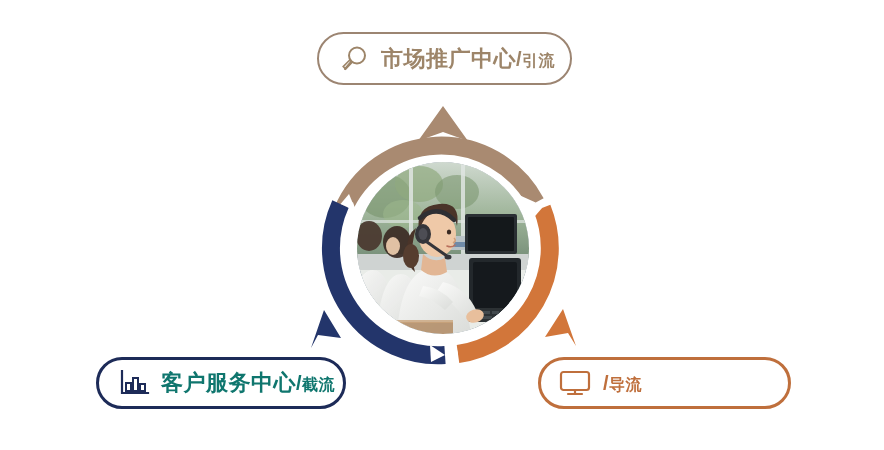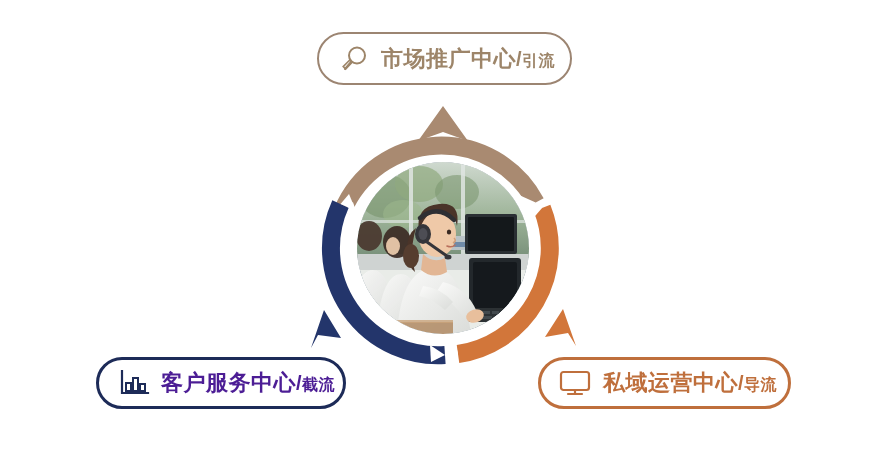--- a/index.html
+++ b/index.html
@@ -44,21 +44,21 @@
     padding-left:21px;
   }
   #pill-top .txt{color:#9d8569;}
 
   
   #pill-left{
     left:96px;top:357px;width:250px;height:52px;
     border-width:3px;border-color:#1d2b58;border-radius:26px;
     padding-left:19px;
   }
-  #pill-left .txt{color:#4c1d95;}
+  #pill-left .txt{color:#0f766e;}
 
   
   #pill-right{
     left:538px;top:357px;width:253px;height:52px;
     border-width:3px;border-color:#bf6f3c;border-radius:26px;
     padding-left:17px;
   }
   #pill-right .txt{color:#bf6f3c;}
 
   
@@ -232,19 +232,18 @@
     </span>
   </div>
 
   <div class="pill" id="pill-right">
     <svg class="ico" width="34" height="30" viewBox="0 0 34 30">
       <rect x="3" y="4" width="28" height="18" rx="2.5" fill="none" stroke="#bf6f3c" stroke-width="2.2"></rect>
       <line x1="17" y1="22" x2="17" y2="25" stroke="#bf6f3c" stroke-width="2.2"></line>
       <line x1="10" y1="26" x2="24" y2="26" stroke="#bf6f3c" stroke-width="2.2" stroke-linecap="round"></line>
     </svg>
     <span class="txt">
-      <span class="main">私域运营中心</span>
         <span class="slash">/</span>
         <span class="sub">导流</span>
     </span>
   </div>
 
 </div>
 
 </body></html>

